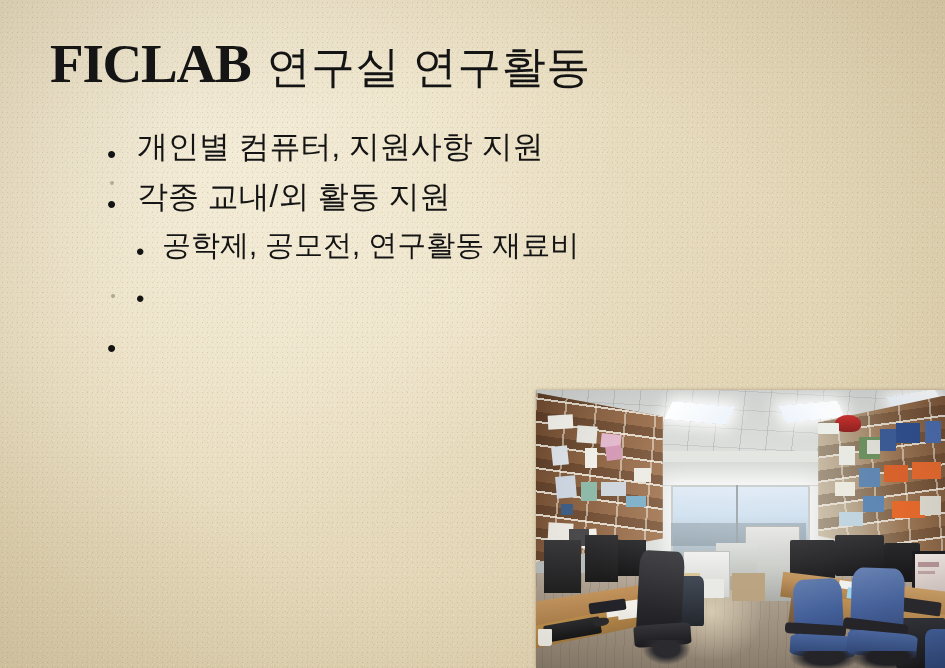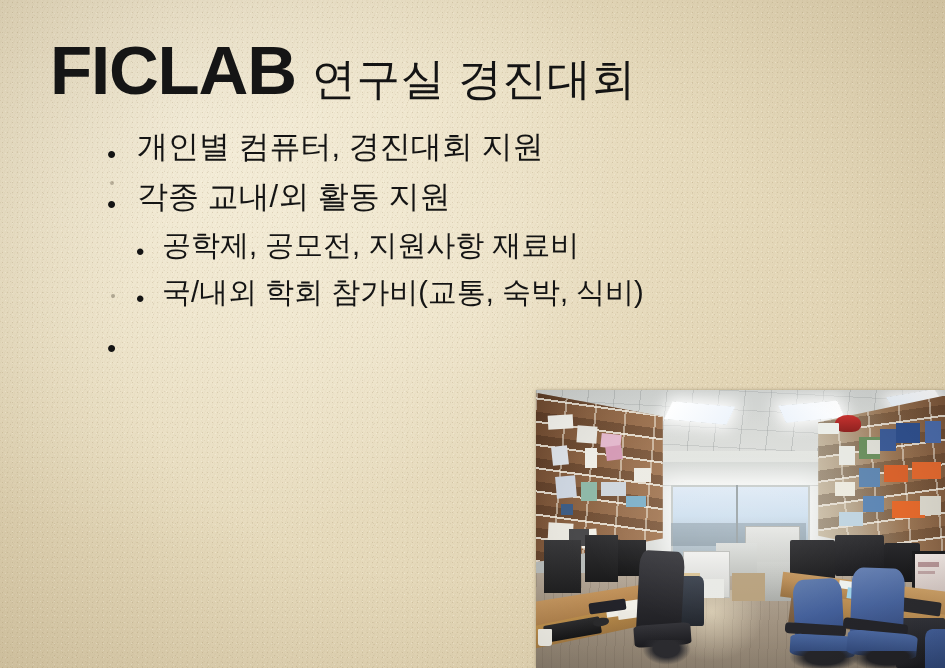--- a/index.html
+++ b/index.html
@@ -54,25 +54,26 @@
   
   .title-row {
     position: absolute;
     left: 50px;
     top: 36px;
     display: flex;
     align-items: baseline;
     white-space: nowrap;
   }
   .title-main {
-    font-size: 69px;
+    font-size: 55px;
     font-weight: bold;
     color: #151515;
     letter-spacing: -1.2px;
     line-height: 1;
+    font-family: Liberation Serif, serif;
   }
   .title-sub {
     font-size: 44px;
     font-weight: 400;
     color: #141414;
     margin-left: 16px;
     line-height: 1;
     letter-spacing: 0.5px;
   }
 
@@ -451,47 +452,46 @@
 <body>
 
 <div id="slide">
 
   <div class="paper-grain"></div>
   <div class="paper-grain2"></div>
   <div class="paper-vignette"></div>
 
   <div class="title-row">
     <span class="title-main">FICLAB</span>
-    <span class="title-sub">연구실 경진대회</span>
+    <span class="title-sub">연구실 연구활동</span>
   </div>
 
   <div class="bullets">
 
     <div class="ghost-dot2"></div>
 
     <div class="b-line lvl1">
       <span class="b-dot">•</span>
-      <span class="b-text">개인별 컴퓨터, 경진대회 지원</span>
+      <span class="b-text">개인별 컴퓨터, 지원사항 지원</span>
     </div>
 
     <div class="b-line lvl1">
       <span class="b-dot">•</span>
       <span class="b-text">각종 교내/외 활동 지원</span>
     </div>
 
     <div class="b-line lvl2">
       <span class="b-dot">•</span>
-      <span class="b-text">공학제, 공모전, 지원사항 재료비</span>
+      <span class="b-text">공학제, 공모전, 연구활동 재료비</span>
     </div>
 
     <div class="ghost-dot"></div>
 
     <div class="b-line lvl2">
       <span class="b-dot">•</span>
-      <span class="b-text">국/내외 학회 참가비(교통, 숙박, 식비)</span>
     </div>
 
     <div class="b-line lvl1 strong">
       <span class="b-dot">•</span>
     </div>
 
   </div>
 
   <div class="photo">
 

